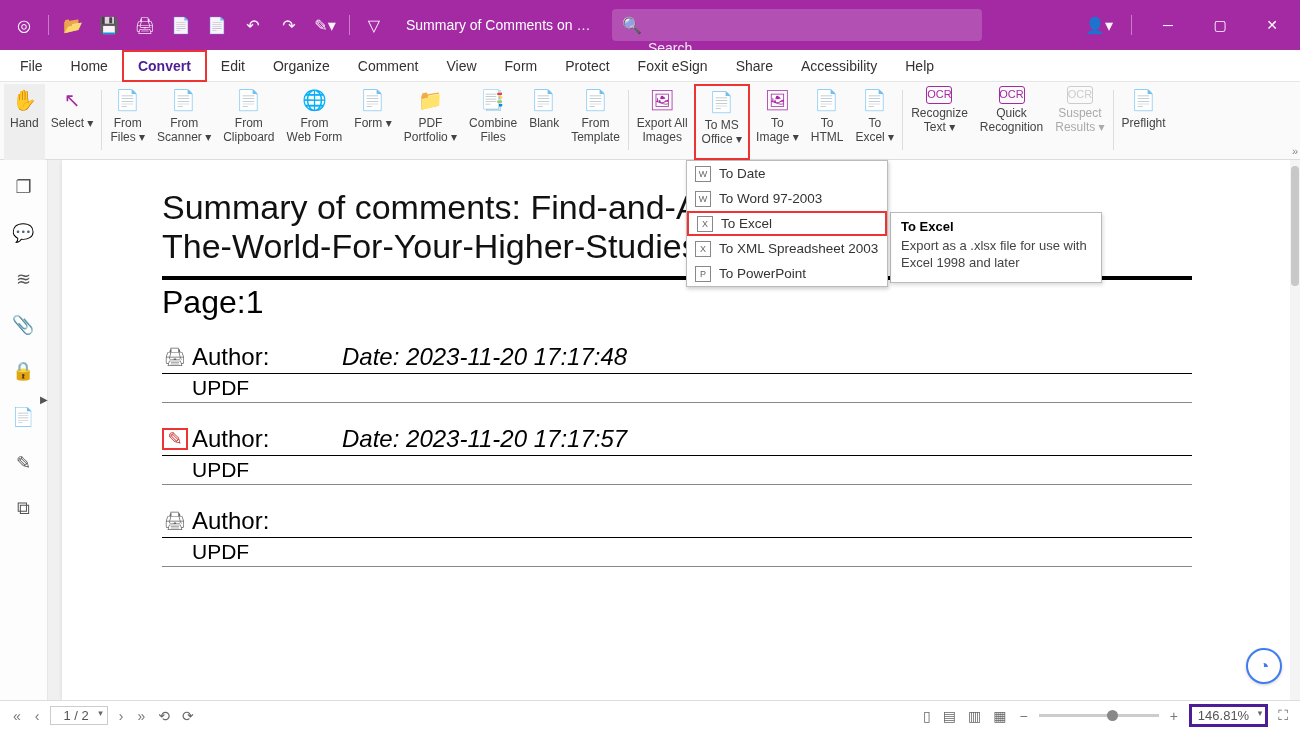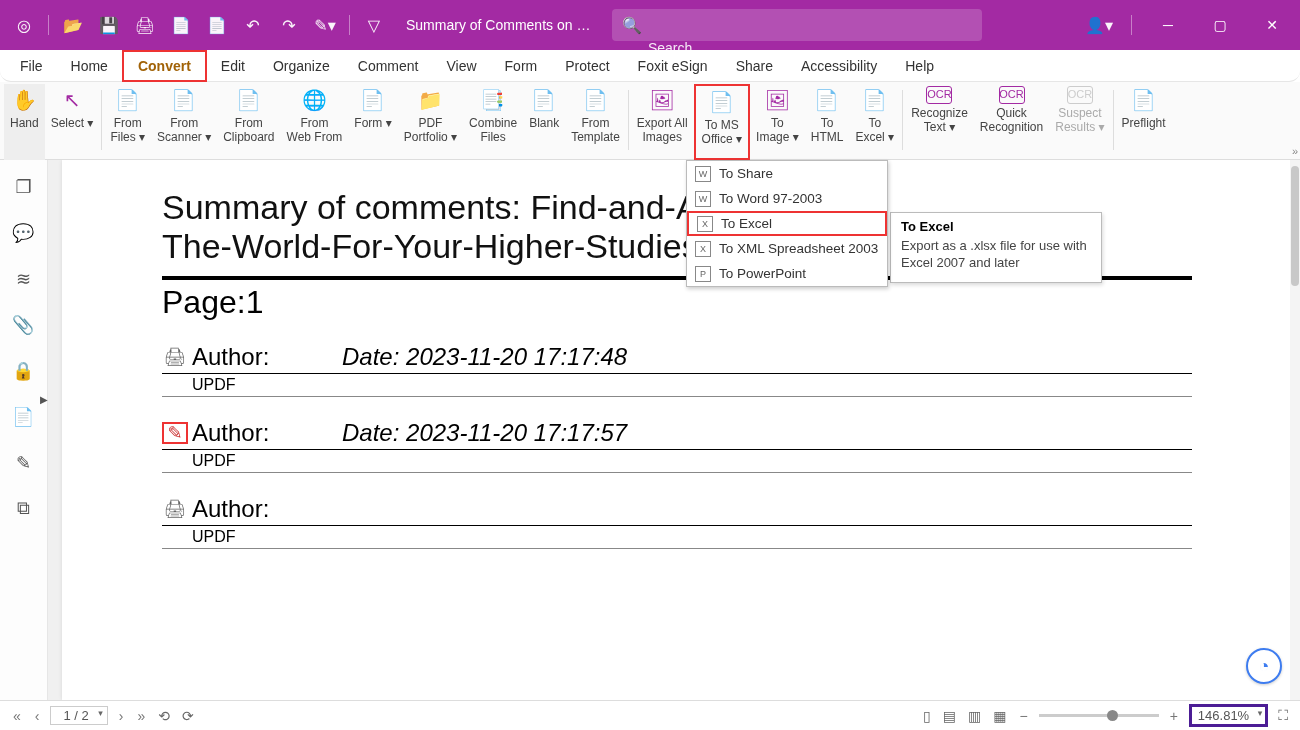--- a/index.html
+++ b/index.html
@@ -8,23 +8,23 @@
 .titlebar { background: #a32aa3; height: 50px; display: flex; align-items: center; color: #fff; padding: 0 8px; }
 .titlebar .tb-left { display: flex; align-items: center; gap: 4px; }
 .titlebar .tb-icon { width: 32px; height: 32px; display: flex; align-items: center; justify-content: center; font-size: 16px; opacity: 0.95; }
 .titlebar .tb-sep { width: 1px; height: 20px; background: rgba(255,255,255,0.4); margin: 0 4px; }
 .titlebar .doc-title { margin-left: 12px; font-size: 14px; max-width: 190px; white-space: nowrap; overflow: hidden; text-overflow: ellipsis; }
 .titlebar .search { margin-left: 12px; flex: 0 0 370px; height: 32px; background: rgba(255,255,255,0.18); border-radius: 4px; display: flex; align-items: center; padding: 0 10px; }
 .titlebar .search .search-ph { color: rgba(255,255,255,0.9); font-size: 14px; margin-left: 6px; margin-top: 46px; }
 .titlebar .tb-right { margin-left: auto; display: flex; align-items: center; gap: 12px; }
 .titlebar .win-btn { width: 40px; height: 32px; display: flex; align-items: center; justify-content: center; font-size: 14px; }
 
-.menubar { height: 32px; background: #fff; display: flex; align-items: center; padding: 0 6px; border-bottom: 1px solid #e6e6e6; font-size: 14px; border-radius: 11px; }
+.menubar { height: 32px; background: #fff; display: flex; align-items: center; padding: 0 6px; border-bottom: 1px solid #e6e6e6; font-size: 14px; }
 .menubar .menu-item { padding: 6px 14px; color: #333; }
-.menubar .menu-item.active { border: 2px solid #e33; color: #a16207; font-weight: 600; background: #fff; }
+.menubar .menu-item.active { border: 2px solid #e33; color: #4c1d95; font-weight: 600; background: #fff; }
 
 .ribbon { height: 78px; background: #fafafa; border-bottom: 1px solid #ddd; display: flex; align-items: flex-start; padding: 2px 4px 0 4px; position: relative; }
 .ribbon .rbtn { display: flex; flex-direction: column; align-items: center; justify-content: flex-start; padding: 2px 6px 0 6px; font-size: 12px; color: #444; height: 76px; text-align: center; line-height: 1.2; }
 .ribbon .rbtn.sel { background: #eee; }
 .ribbon .rbtn.red { border: 2px solid #e33; }
 .ribbon .rbtn.dim { color: #aaa; }
 .ribbon .ricon { width: 28px; height: 28px; margin-bottom: 2px; display: flex; align-items: center; justify-content: center; font-size: 20px; color: #a32aa3; }
 .ribbon .rbtn.dim .ricon { color: #ccc; }
 .ribbon .rsep { width: 1px; height: 60px; background: #ddd; margin: 6px 2px 0 2px; }
 .ribbon .expand-arrow { position:absolute; right:2px; bottom:2px; font-size:11px; color:#888; }
@@ -37,21 +37,21 @@
 .page-area { flex: 1; background: #f0f0f0; overflow: hidden; position: relative; }
 .page { position: absolute; left: 14px; top: 0; right: 8px; bottom: 0; background: #fff; box-shadow: 0 0 4px rgba(0,0,0,0.1); padding: 28px 100px; }
 .page h1 { font-size: 34px; font-weight: 400; color: #111; line-height: 1.15; }
 .page .rule { height: 4px; background: #000; margin: 10px 0 4px 0; }
 .page .pageline { font-size: 32px; font-weight: 400; margin-top: 2px; }
 .comment-row { margin-top: 22px; }
 .comment-row .cr-top { display: flex; align-items: center; border-bottom: 1px solid #000; padding-bottom: 2px; }
 .comment-row .cr-icon { width: 26px; height: 22px; margin-right: 4px; display:inline-flex; align-items:center; justify-content:center; font-size:18px; }
 .comment-row .cr-author { font-size: 24px; width: 150px; }
 .comment-row .cr-date { font-size: 24px; font-style: italic; }
-.comment-row .cr-sub { border-bottom: 1px solid #888; font-size: 16px; padding: 2px 0 2px 30px; }
+.comment-row .cr-sub { border-bottom: 1px solid #888; font-size: 21px; padding: 2px 0 2px 30px; }
 
 .scrollbar-v { position:absolute; right:0; top:160px; width:10px; bottom:30px; background:#f4f4f4; }
 .scrollbar-v .thumb { position:absolute; top:6px; left:1px; width:8px; height:120px; background:#c8c8c8; border-radius:4px; }
 
 .dropdown { position: absolute; left: 686px; top: 160px; width: 202px; background: #fff; border: 1px solid #bbb; box-shadow: 1px 2px 4px rgba(0,0,0,0.2); z-index: 10; }
 .dropdown .dd-item { display: flex; align-items: center; height: 25px; padding: 0 8px; font-size: 13.5px; color: #333; gap: 8px; }
 .dropdown .dd-item.red { border: 2px solid #e33; background: #fff; }
 .dropdown .dd-icon { width: 16px; height: 16px; border: 1px solid #888; font-size: 9px; display:flex; align-items:center; justify-content:center; color:#666; }
 
 .tooltip { position: absolute; left: 890px; top: 212px; width: 212px; background: #fff; border: 1px solid #bbb; box-shadow: 1px 2px 4px rgba(0,0,0,0.15); padding: 6px 10px 10px 10px; z-index: 9; font-size: 13px; }
@@ -141,21 +141,21 @@
       <div>Scanner ▾</div>
     </div>
     <div class="rbtn">
       <div class="ricon">📄</div>
       <div>From</div>
       <div>Clipboard</div>
     </div>
     <div class="rbtn">
       <div class="ricon">🌐</div>
       <div>From</div>
-      <div>Web From</div>
+      <div>Web Form</div>
     </div>
     <div class="rbtn">
       <div class="ricon">📄</div>
       <div>Form ▾</div>
     </div>
     <div class="rbtn">
       <div class="ricon">📁</div>
       <div>PDF</div>
       <div>Portfolio ▾</div>
     </div>
@@ -268,21 +268,21 @@
             <div class="cr-sub">UPDF</div>
           </div>
         </div>
     </div>
   </div>
 </div>
 
 <div class="dropdown" id="dropdown">
     <div class="dd-item">
       <div class="dd-icon">W</div>
-      <span>To Share</span>
+      <span>To Date</span>
     </div>
     <div class="dd-item">
       <div class="dd-icon">W</div>
       <span>To Word 97-2003</span>
     </div>
     <div class="dd-item red">
       <div class="dd-icon">X</div>
       <span>To Excel</span>
     </div>
     <div class="dd-item">
@@ -290,21 +290,21 @@
       <span>To XML Spreadsheet 2003</span>
     </div>
     <div class="dd-item">
       <div class="dd-icon">P</div>
       <span>To PowerPoint</span>
     </div>
   </div>
 
 <div class="tooltip">
   <div class="tt-title">To Excel</div>
-  <div class="tt-body">Export as a .xlsx file for use with Excel 2007 and later</div>
+  <div class="tt-body">Export as a .xlsx file for use with Excel 1998 and later</div>
 </div>
 
 <div class="scrollbar-v">
   <div class="thumb"></div>
 </div>
 
 <div class="chat-bubble">◔</div>
 
 <div class="statusbar">
   <div class="sb-left">

